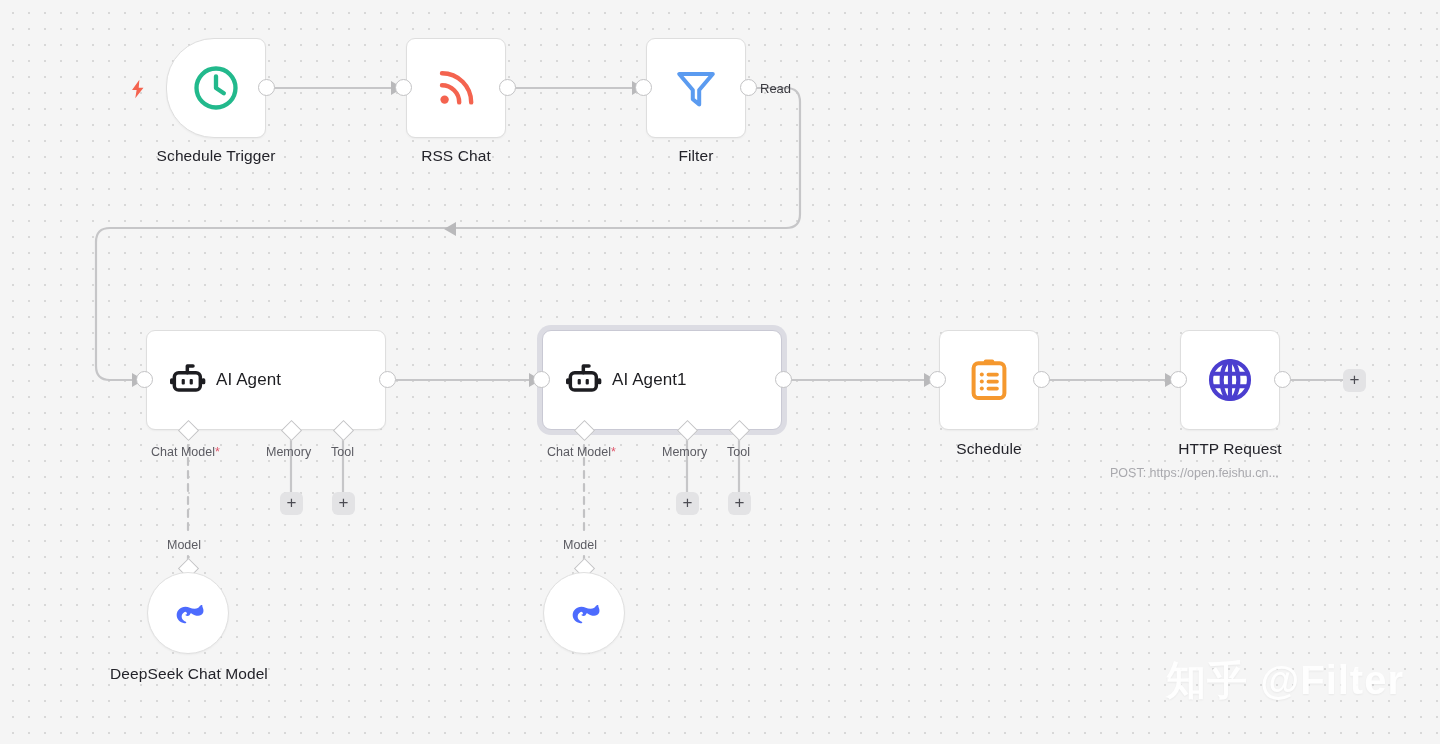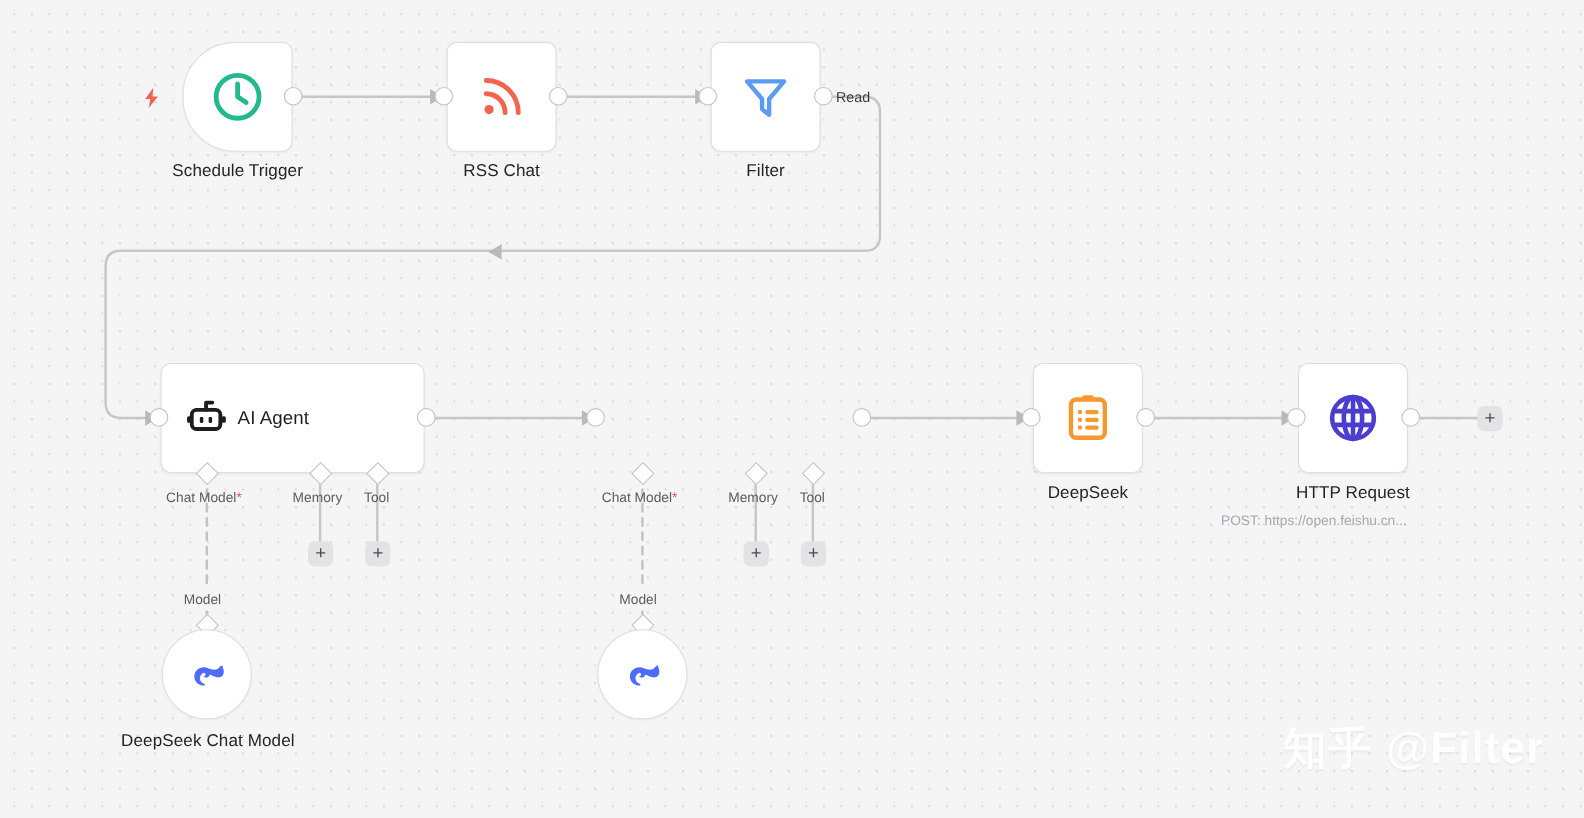--- a/index.html
+++ b/index.html
@@ -259,20 +259,31 @@
   <div class="port-diamond" style="left:284px; top:423px;"></div>
   <div class="port-diamond" style="left:336px; top:423px;"></div>
 
   <div class="port-label" style="left:151px; top:445px;"><span>Chat Model</span><span class="req">*</span></div>
   <div class="port-label" style="left:266px; top:445px;">Memory</div>
   <div class="port-label" style="left:331px; top:445px;">Tool</div>
 
   <div class="plus-btn" style="left:280px; top:492px;">+</div>
   <div class="plus-btn" style="left:332px; top:492px;">+</div>
 
+  <div class="node wide selected" style="left:542px; top:330px; width:240px; height:100px;">
+    <svg class="icon" width="40" height="40" viewBox="0 0 24 24">
+      <rect x="3.2" y="7.6" width="15.6" height="10.4" rx="2.6" fill="none" stroke="#1d1d21" stroke-width="2.1"></rect>
+      <path d="M11 7.6 L11 3.6 L14.4 3.6" fill="none" stroke="#1d1d21" stroke-width="2.1" stroke-linecap="round" stroke-linejoin="round"></path>
+      <rect x="7.6" y="11.4" width="1.9" height="3.3" rx="0.6" fill="#1d1d21"></rect>
+      <rect x="12.4" y="11.4" width="1.9" height="3.3" rx="0.6" fill="#1d1d21"></rect>
+      <rect x="19.4" y="11" width="2.4" height="3.6" rx="1" fill="#1d1d21"></rect>
+      <rect x="0.6" y="11" width="2.4" height="3.6" rx="1" fill="#1d1d21"></rect>
+    </svg>
+    <span class="node-title">AI Agent1</span>
+  </div>
   <div class="port" style="left:533px; top:371px;"></div>
   <div class="port" style="left:775px; top:371px;"></div>
 
   <div class="port-diamond" style="left:577px; top:423px;"></div>
   <div class="port-diamond" style="left:680px; top:423px;"></div>
   <div class="port-diamond" style="left:732px; top:423px;"></div>
 
   <div class="port-label" style="left:547px; top:445px;"><span>Chat Model</span><span class="req">*</span></div>
   <div class="port-label" style="left:662px; top:445px;">Memory</div>
   <div class="port-label" style="left:727px; top:445px;">Tool</div>
@@ -288,21 +299,21 @@
       <circle cx="8.4" cy="9.3" r="1" fill="#f5982e"></circle>
       <circle cx="8.4" cy="12.8" r="1" fill="#f5982e"></circle>
       <circle cx="8.4" cy="16.3" r="1" fill="#f5982e"></circle>
       <rect x="10.8" y="8.4" width="6.1" height="1.9" rx="0.9" fill="#f5982e"></rect>
       <rect x="10.8" y="11.9" width="6.1" height="1.9" rx="0.9" fill="#f5982e"></rect>
       <rect x="10.8" y="15.4" width="6.1" height="1.9" rx="0.9" fill="#f5982e"></rect>
     </svg>
   </div>
   <div class="port" style="left:929px; top:371px;"></div>
   <div class="port" style="left:1033px; top:371px;"></div>
-  <div class="node-label" style="left:889px; top:440px; width:200px;">DeepSeek</div>
+  <div class="node-label" style="left:889px; top:440px; width:200px;">Schedule</div>
 
   <div class="node" style="left:1180px; top:330px; width:100px; height:100px;">
     <svg class="icon" width="50" height="50" viewBox="0 0 24 24">
       <circle cx="12" cy="12" r="9.1" fill="none" stroke="#4b3ecf" stroke-width="2"></circle>
       <ellipse cx="12" cy="12" rx="4" ry="9.1" fill="none" stroke="#4b3ecf" stroke-width="2"></ellipse>
       <path d="M3.3 9 L20.7 9 M3.3 15 L20.7 15 M12 2.9 L12 21.1" fill="none" stroke="#4b3ecf" stroke-width="2"></path>
     </svg>
   </div>
   <div class="port" style="left:1170px; top:371px;"></div>
   <div class="port" style="left:1274px; top:371px;"></div>

